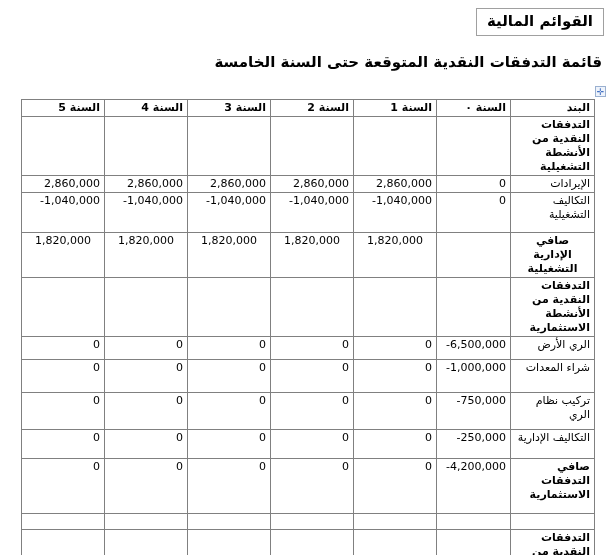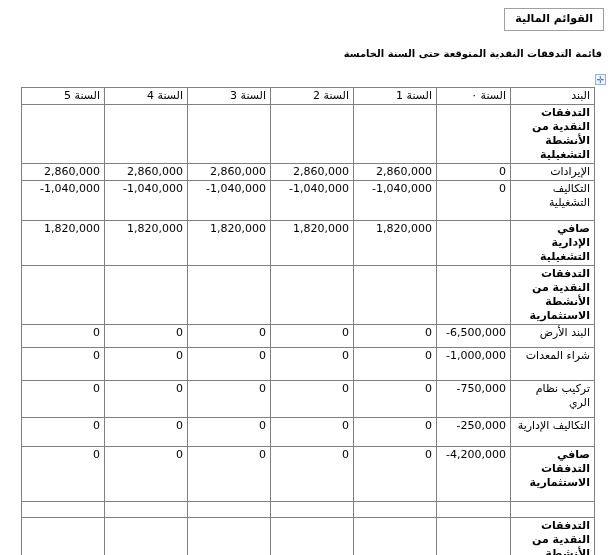--- a/index.html
+++ b/index.html
@@ -15,26 +15,26 @@
     direction: rtl;
     position: relative;
     background: #fff;
   }
   .title-box {
     display: inline-block;
     border: 1px solid #a0a0a0;
     padding: 3px 10px 5px 10px;
     margin: 8px 6px 0 0;
     font-weight: bold;
-    font-size: 11px;
+    font-size: 15px;
   }
   .subtitle {
     margin: 17px 8px 0 0;
     font-weight: bold;
-    font-size: 10px;
+    font-size: 15px;
   }
   .table-area {
     position: relative;
     margin: 28px 15px 0 21px;
   }
   .table-handle {
     position: absolute;
     top: -13px; right: -11px;
     width: 11px; height: 11px;
     line-height: 10px;
@@ -58,36 +58,36 @@
   col.c-y    { width: 83px; }
   th, td {
     border: 1px solid #808080;
     font-size: 11px;
     line-height: 14px;
     padding: 1px 4px;
     vertical-align: top;
     overflow: hidden;
   }
   thead th {
-    font-weight: normal;
+    font-weight: bold;
     text-align: right;
     height: 14px;
   }
   td.item { text-align: right; }
   td.item.bold { font-weight: bold; }
   td.num {
     direction: ltr;
     text-align: right;
     white-space: nowrap;
   }
   
   tbody tr:nth-child(1)  td { height: 45px; }
   tbody tr:nth-child(2)  td { height: 16px; }
   tbody tr:nth-child(3)  td { height: 40px; }
-  tbody tr:nth-child(4)  td { height: 34px; }
+  tbody tr:nth-child(4)  td { height: 34px; text-align: center; }
   tbody tr:nth-child(5)  td { height: 55px; }
   tbody tr:nth-child(6)  td { height: 23px; }
   tbody tr:nth-child(7)  td { height: 33px; }
   tbody tr:nth-child(8)  td { height: 37px; }
   tbody tr:nth-child(9)  td { height: 29px; }
   tbody tr:nth-child(10) td { height: 55px; }
   tbody tr:nth-child(11) td { height: 16px; }
   tbody tr:nth-child(12) td { height: 62px; }
 </style>
 </head>
@@ -164,21 +164,21 @@
           <tr>
             <td class="item bold">التدفقات النقدية من الأنشطة الاستثمارية</td>
             <td class="num" dir="ltr"></td>
             <td class="num" dir="ltr"></td>
             <td class="num" dir="ltr"></td>
             <td class="num" dir="ltr"></td>
             <td class="num" dir="ltr"></td>
             <td class="num" dir="ltr"></td>
           </tr>
           <tr>
-            <td class="item">البند الأرض</td>
+            <td class="item">الري الأرض</td>
             <td class="num" dir="ltr">-6,500,000</td>
             <td class="num" dir="ltr">0</td>
             <td class="num" dir="ltr">0</td>
             <td class="num" dir="ltr">0</td>
             <td class="num" dir="ltr">0</td>
             <td class="num" dir="ltr">0</td>
           </tr>
           <tr>
             <td class="item">شراء المعدات</td>
             <td class="num" dir="ltr">-1,000,000</td>

